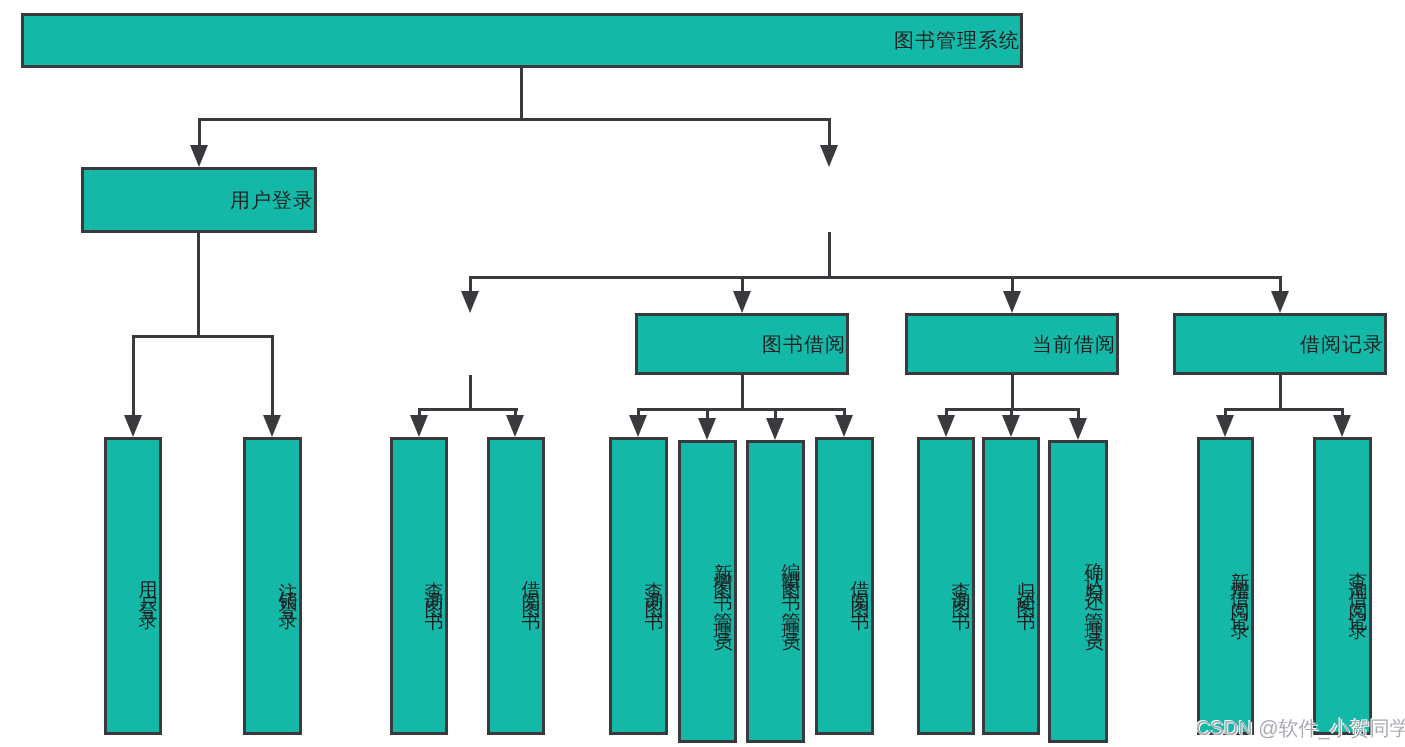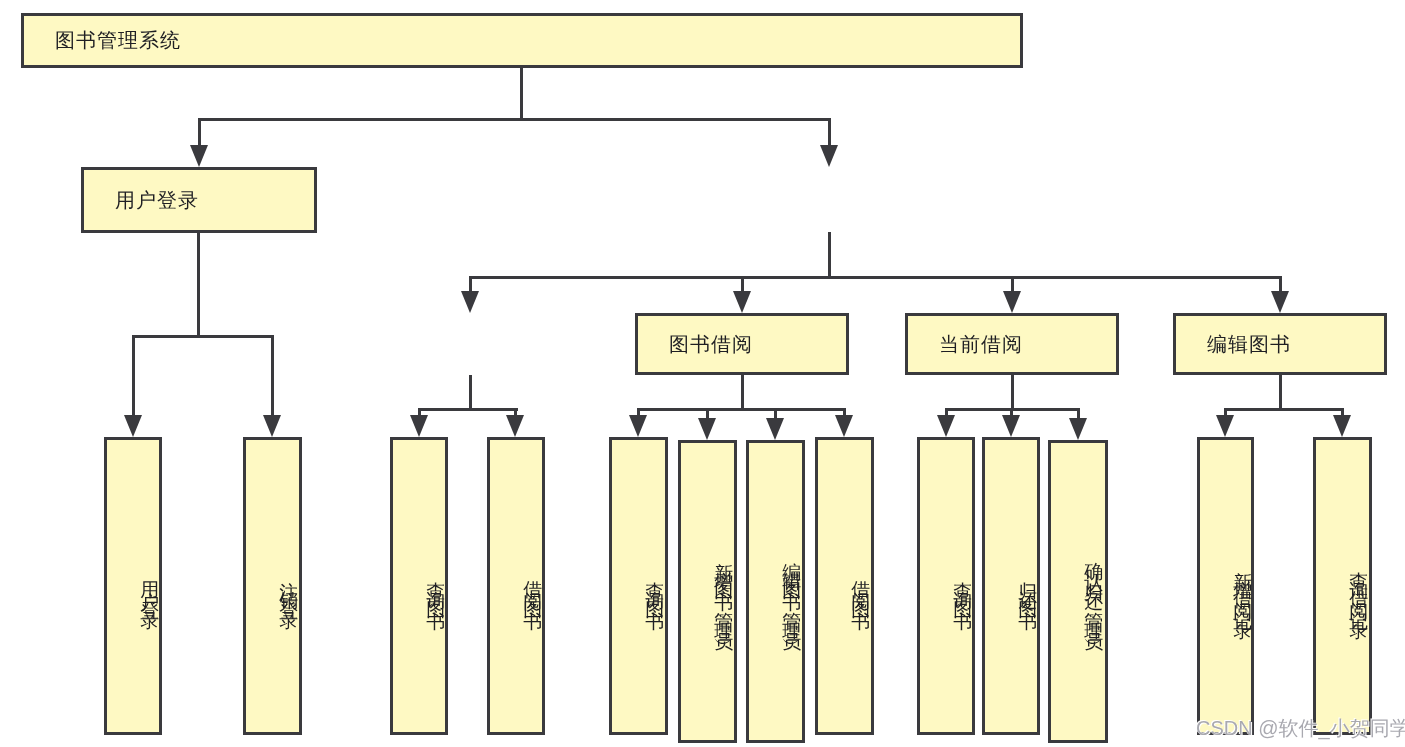--- a/index.html
+++ b/index.html
@@ -5,24 +5,23 @@
   html,body { margin:0; padding:0; background:#fff; }
   .canvas {
     position:relative; width:1405px; height:747px;
     background:var(--background,#ffffff);
     font-family:"Liberation Sans", sans-serif;
     overflow:hidden;
   }
   .node {
     position:absolute; box-sizing:border-box;
     border:3px solid var(--line,#3a3a3e);
-    background:#fef9c3;
-    display:flex; align-items:center; justify-content:flex-start;
+    background:#14b8a6;
+    display:flex; align-items:center; justify-content:flex-end;
     color:var(--text,#1f1f23);
-    padding-left:31px;
   }
   .h-label { font-size:20px; letter-spacing:1px; white-space:nowrap; }
   .v-label {
     writing-mode:vertical-rl; text-orientation:mixed;
     font-size:19px; letter-spacing:10px; line-height:1.2; white-space:nowrap;
   }
   .line { position:absolute; background:var(--line,#3a3a3e); }
   .arrow {
     position:absolute; width:0; height:0;
     border-left:9px solid transparent; border-right:9px solid transparent;
@@ -74,21 +73,21 @@
   <div class="line" style="left:1279px;top:276px;width:3px;height:17px;"></div>
   <div class="arrow" style="left:1271px;top:291px;"></div>
 
   <div class="node" style="left:635px;top:313px;width:214px;height:62px;">
     <span class="h-label">图书借阅</span>
   </div>
   <div class="node" style="left:905px;top:313px;width:214px;height:62px;">
     <span class="h-label">当前借阅</span>
   </div>
   <div class="node" style="left:1173px;top:313px;width:214px;height:62px;">
-    <span class="h-label">编辑图书</span>
+    <span class="h-label">借阅记录</span>
   </div>
 
   <div class="line" style="left:469px;top:375px;width:3px;height:33px;"></div>
   <div class="line" style="left:418px;top:408px;width:100px;height:3px;"></div>
   <div class="line" style="left:418px;top:408px;width:3px;height:10px;"></div>
   <div class="arrow" style="left:410px;top:415px;"></div>
   <div class="line" style="left:514px;top:408px;width:3px;height:10px;"></div>
   <div class="arrow" style="left:506px;top:415px;"></div>
 
   <div class="line" style="left:741px;top:375px;width:3px;height:33px;"></div>

